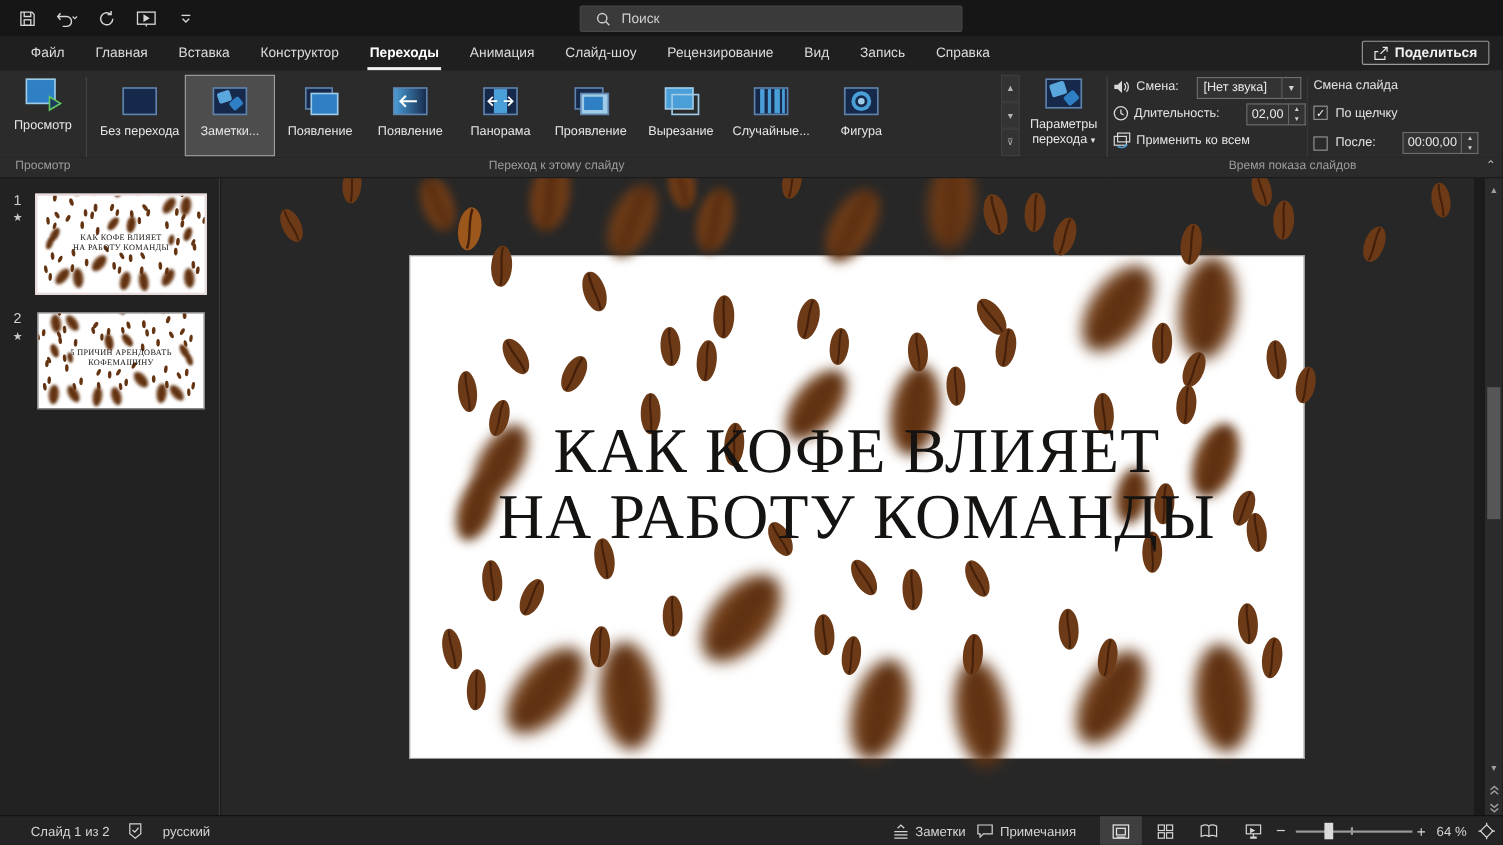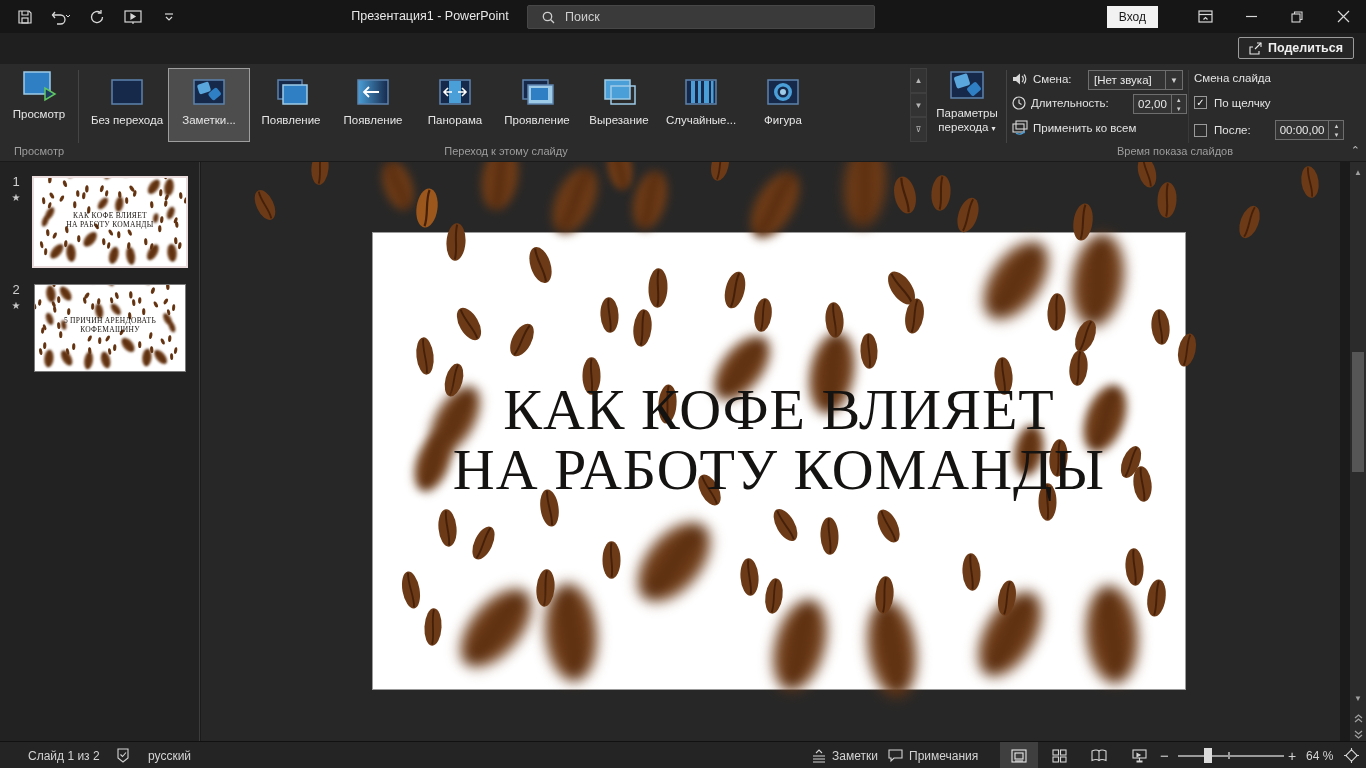--- a/index.html
+++ b/index.html
@@ -150,57 +150,43 @@
             <path d="M9 13v2"></path>
           </svg>
       </div>
       <div class="icbtn">
         <svg width="10" height="10" viewBox="0 0 10 10" fill="none" stroke="#d8d8d8" stroke-width="1.2">
           <path d="M1 2h8"></path>
             <path d="M2 5l3 3 3-3"></path>
           </svg>
       </div>
     </div>
-    <div class="doc-title">Презентация1 - PowerPoint</div>
     <div class="searchbox">
       <svg width="13" height="13" viewBox="0 0 13 13" fill="none" stroke="#cfcfcf" stroke-width="1.3">
         <circle cx="5.5" cy="5.5" r="4.2"></circle>
           <path d="M8.8 8.8 12 12"></path>
         </svg>
       <span>Поиск</span>
     </div>
-    <div class="tb-right">
-      <button class="signin">Вход</button>
-      <button class="winbtn">
-        <svg width="15" height="13" viewBox="0 0 15 13" fill="none" stroke="#d8d8d8" stroke-width="1.2">
-          <rect x="1" y="1" width="13" height="11"></rect>
-            <path d="M1 4.5h13"></path>
-            <path d="M5.5 9.5 7.5 7.5l2 2"></path>
-          </svg>
-      </button>
-      <button class="winbtn">
-        <svg width="11" height="11" viewBox="0 0 11 11" stroke="#d8d8d8" stroke-width="1.2">
-            <path d="M0 5.5h11"></path>
-          </svg>
-      </button>
-      <button class="winbtn">
-        <svg width="12" height="12" viewBox="0 0 12 12" fill="none" stroke="#d8d8d8" stroke-width="1.1">
-          <rect x="1" y="3" width="8" height="8"></rect>
-            <path d="M3.5 3V1h7.5v7.5H9"></path>
-          </svg>
-      </button>
-      <button class="winbtn">
-        <svg width="11" height="11" viewBox="0 0 11 11" stroke="#d8d8d8" stroke-width="1.2">
-            <path d="M0 0l11 11M11 0 0 11"></path>
-          </svg>
-      </button>
-    </div>
   </div>
 
   <div class="tabrow">
+    <div class="tabs">
+      <div class="tab">Файл</div>
+      <div class="tab">Главная</div>
+      <div class="tab">Вставка</div>
+      <div class="tab">Конструктор</div>
+      <div class="tab active">Переходы</div>
+      <div class="tab">Анимация</div>
+      <div class="tab">Слайд-шоу</div>
+      <div class="tab">Рецензирование</div>
+      <div class="tab">Вид</div>
+      <div class="tab">Запись</div>
+      <div class="tab">Справка</div>
+    </div>
     <button class="share">
       <svg width="13" height="13" viewBox="0 0 13 13" fill="none" stroke="#e8e8e8" stroke-width="1.1">
         <path d="M4 5H1v7h9V9"></path>
           <path d="M6 7 12 1"></path>
           <path d="M8 1h4v4"></path>
         </svg>
       <span>Поделиться</span>
     </button>
   </div>
 

